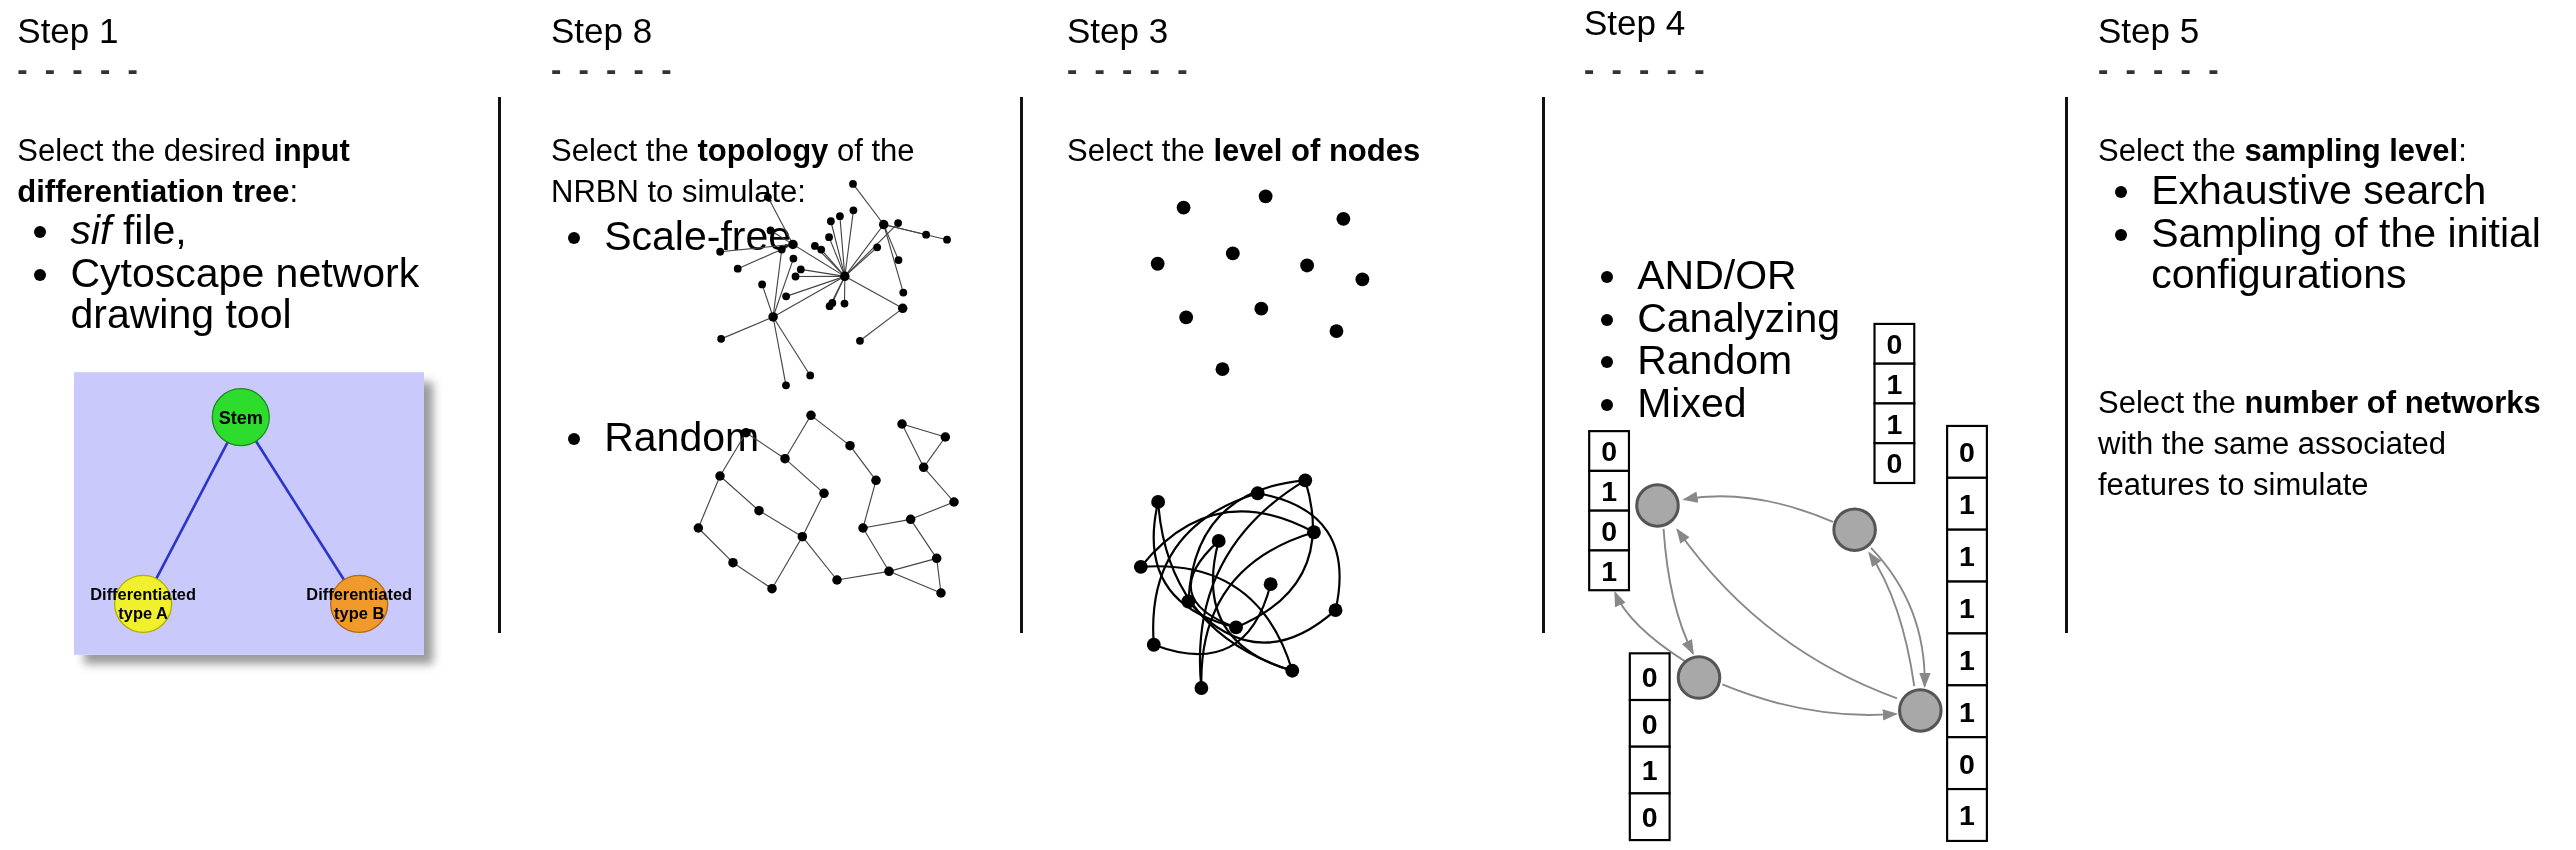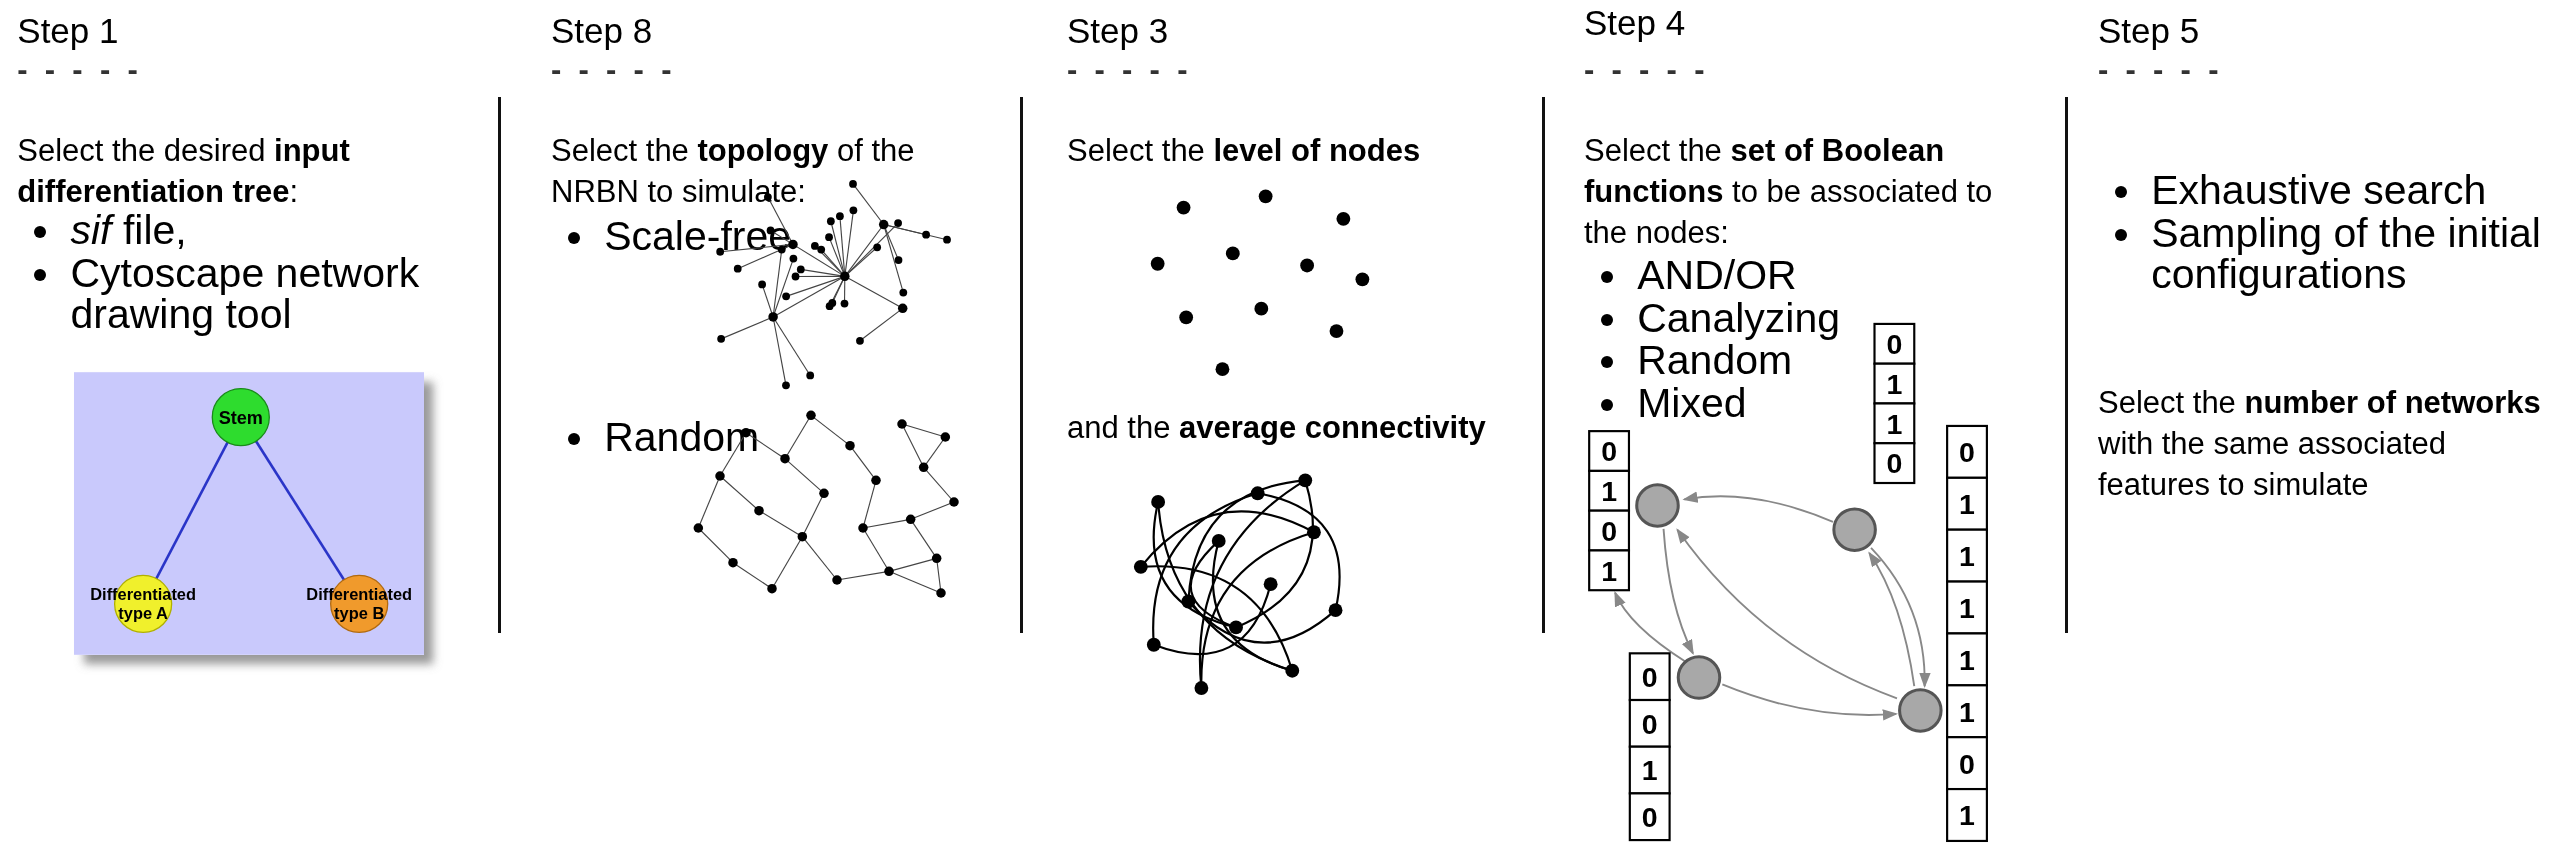--- a/index.html
+++ b/index.html
@@ -207,21 +207,20 @@
         <circle cx="240" cy="38" r="8" fill="#000"></circle>
         <circle cx="25" cy="90" r="8" fill="#000"></circle>
         <circle cx="112" cy="78" r="8" fill="#000"></circle>
         <circle cx="198" cy="92" r="8" fill="#000"></circle>
         <circle cx="262" cy="108" r="8" fill="#000"></circle>
         <circle cx="58" cy="152" r="8" fill="#000"></circle>
         <circle cx="145" cy="142" r="8" fill="#000"></circle>
         <circle cx="232" cy="168" r="8" fill="#000"></circle>
         <circle cx="100" cy="212" r="8" fill="#000"></circle>
       </svg>
-    <p class="txt" style="top:407px;width:502px"><span>and the </span><b>average connectivity</b><span></span></p>
     <svg id="tangle" class="gfx" width="286" height="251" viewBox="0 0 330 290" style="left:39px;top:463px">
         <g stroke="#000" stroke-width="2.5" fill="none">
           <path d="M 40 120 Q 123.33012851325435 16.650642566271785 240 80"></path>
           <path d="M 60 45 Q 70.96002334573083 195.39075067390627 215 240"></path>
           <path d="M 55 210 Q 44.89804759309189 74.43008977812016 175 35"></path>
           <path d="M 95 160 Q 175.00862813412502 249.85332171987466 265 170"></path>
           <path d="M 110 260 Q 93.97368876500717 101.98684438250359 230 20"></path>
           <path d="M 130 90 Q 56.650642566271785 156.66987148674565 150 190"></path>
           <path d="M 190 140 Q 161.62695897867502 250.45913517315898 55 210"></path>
           <path d="M 240 80 Q 106.09226558601011 120.23330292322953 110 260"></path>
@@ -246,21 +245,20 @@
         <circle cx="265" cy="170" r="8" fill="#000"></circle>
         <circle cx="230" cy="20" r="8" fill="#000"></circle>
       </svg>
   </div>
 
   <div class="divider" style="left:1542px"></div>
 
   <div class="col" style="left:1584px;width:502px">
     <h2 class="step-title" style="top:4px">Step 4</h2>
     <div class="dashes" style="top:52px">- - - - -</div>
-    <p class="txt" style="top:130px;width:459px"><span>Select the </span><b>set of Boolean functions</b><span> to be associated to the nodes:</span></p>
     <ul class="blist" style="top:255px;width:363px">
       <li><span>AND/OR</span></li>
       <li><span>Canalyzing</span></li>
       <li><span>Random</span></li>
       <li><span>Mixed</span></li>
     </ul>
     <svg id="boolnet" class="gfx" width="415" height="532" viewBox="0 0 480 615" style="left:0;top:316px">
       <defs>
         <marker id="arr" markerWidth="9" markerHeight="8" refX="7" refY="3" orient="auto">
           <path d="M0,0 L8,3 L0,6 Z" fill="#888"></path>
@@ -330,20 +328,21 @@
           <circle cx="389" cy="456" r="24" fill="#a8a8a8" stroke="#555" stroke-width="3.5"></circle>
         </g>
     </svg>
   </div>
 
   <div class="divider" style="left:2065px"></div>
 
   <div class="col" style="left:2098px;width:485px">
     <h2 class="step-title" style="top:12px">Step 5</h2>
     <div class="dashes" style="top:52px">- - - - -</div>
+    <p class="txt" style="top:130px;width:467px"><span>Select the </span><b>sampling level</b><span>:</span></p>
     <ul class="blist" style="top:170px;width:459px">
       <li><span>Exhaustive search</span></li>
       <li><span>Sampling of the initial configurations</span></li>
     </ul>
     <p class="txt" style="top:382px;width:450px"><span>Select the </span><b>number of networks</b><span> with the same associated features to simulate</span></p>
   </div>
 
 </div>
 
 

